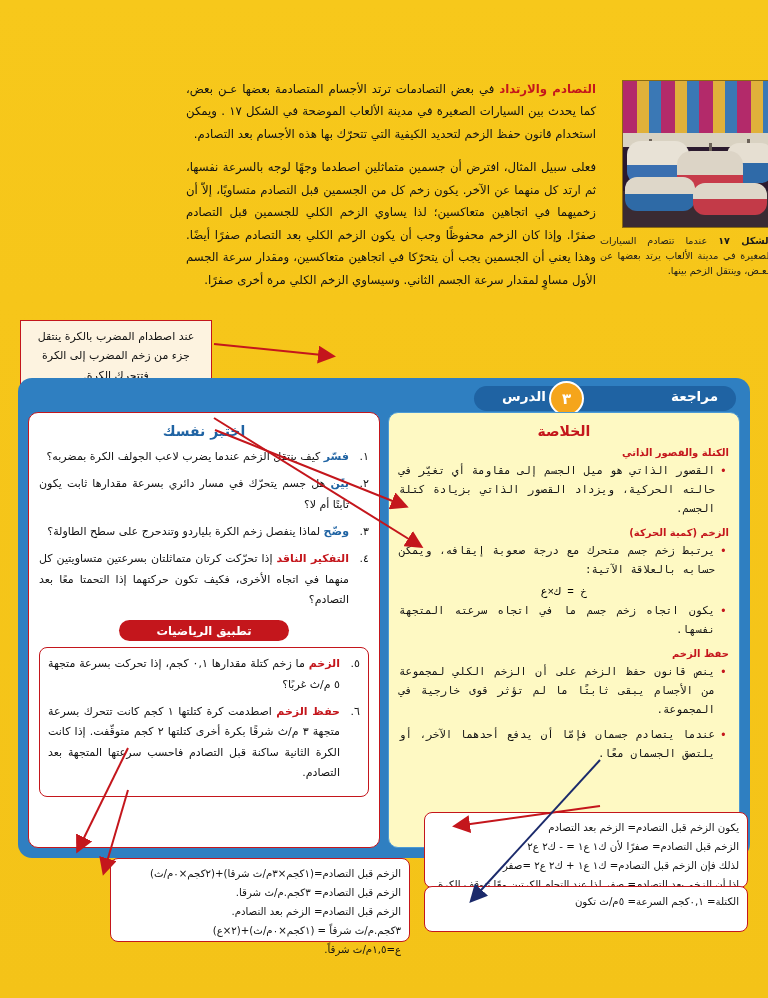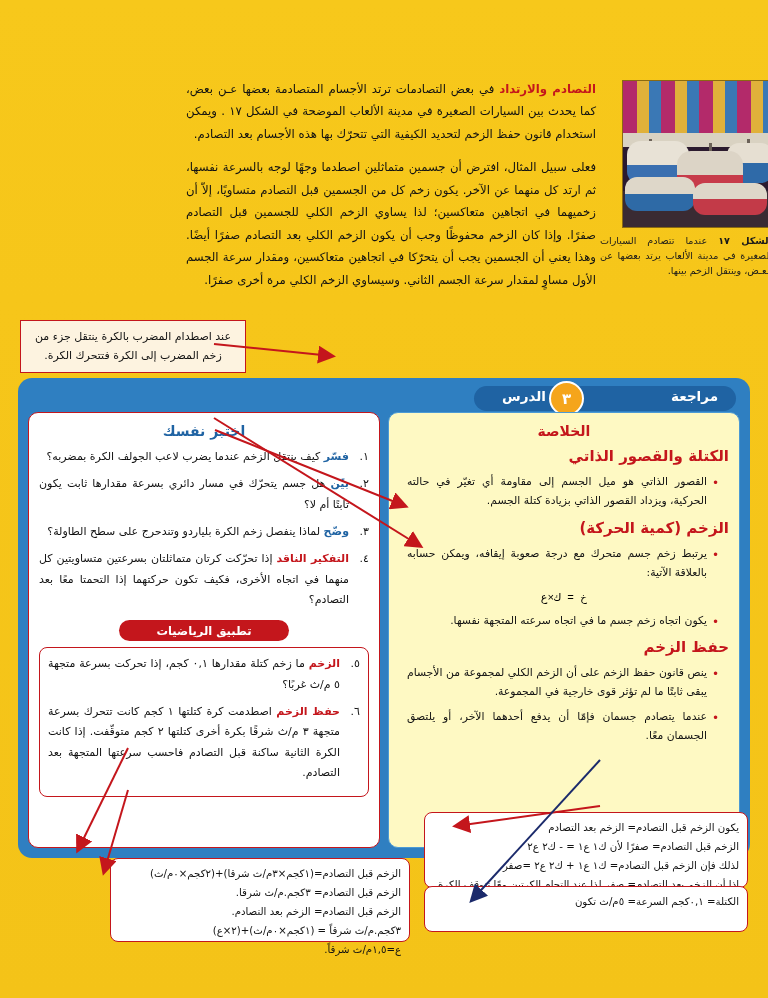--- a/index.html
+++ b/index.html
@@ -49,21 +49,21 @@
   }
   .article p{margin:0 0 11px 0;}
   .red{color:#c4161c;font-weight:bold;}
 
   
   .callout{
     position:absolute;background:#fdf3e0;border:1.6px solid #c4161c;
     font-size:11px;line-height:1.75;color:#111;text-align:center;direction:rtl;
     padding:6px 8px;box-sizing:border-box;
   }
-  .callout-1{left:20px;top:320px;width:226px;}
+  .callout-1{left:20px;top:320px;width:192px;}
   .callout-2{left:18px;top:372px;width:196px;border:none;background:transparent;
     color:#c4161c;font-weight:bold;font-size:11.5px;line-height:1.8;text-align:center;}
 
   
   .panel{
     position:absolute;left:18px;top:378px;width:732px;height:480px;
     background:#2f7fc1;border-radius:14px;
   }
   .panel-head{
     position:absolute;right:14px;top:6px;width:290px;height:28px;
@@ -89,22 +89,22 @@
   }
   .col-right{
     position:absolute;left:10px;top:34px;width:352px;height:436px;
     background:#fff;border:1.5px solid #c4161c;border-radius:10px;box-sizing:border-box;
     padding:8px 10px;
   }
   .col-title{
     text-align:center;font-weight:bold;color:#c4161c;font-size:14px;margin:2px 0 8px 0;
   }
   .col-title.blue{color:#1f63a3;}
-  .sec-title{color:#c4161c;font-weight:bold;font-size:15px;margin:8px 0 4px 0;direction:rtl;}
-  .bullets{margin:8px;padding:0 14px 0 0;list-style:none;direction:rtl;}
+  .sec-title{color:#c4161c;font-weight:bold;font-size:10px;margin:8px 0 4px 0;direction:rtl;}
+  .bullets{margin:0;padding:0 14px 0 0;list-style:none;direction:rtl;font-family:Liberation Mono, monospace;}
   .bullets li{
     position:relative;font-size:10.8px;line-height:1.75;color:#111;margin-bottom:6px;text-align:justify;
   }
   .bullets li:before{
     content:"•";position:absolute;right:-12px;top:0;color:#c4161c;font-size:12px;
   }
   .eq{text-align:center;font-size:11px;margin:4px 0;direction:rtl;font-family:Liberation Mono, monospace;}
 
   
   .ol-q{margin:0;padding:0;list-style:none;direction:rtl;}

